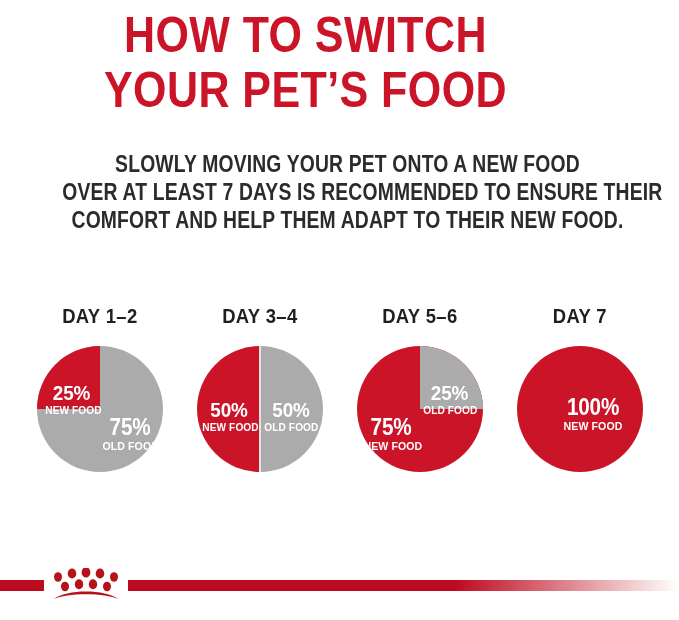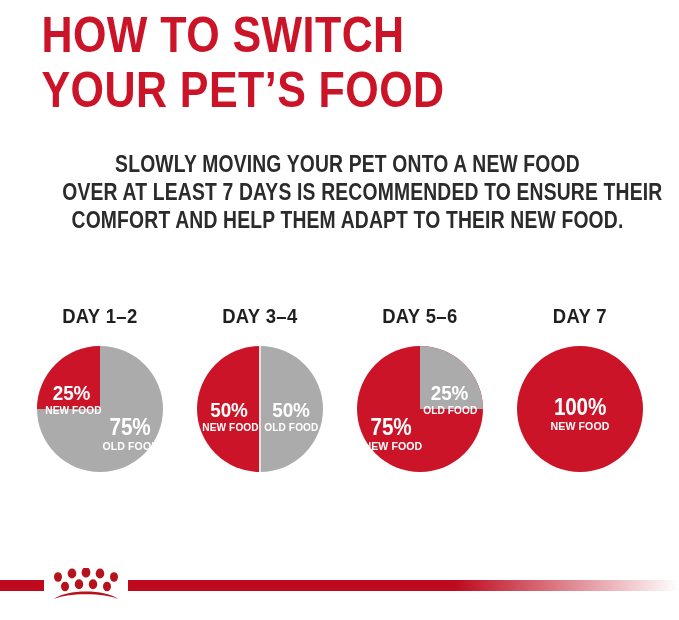--- a/index.html
+++ b/index.html
@@ -13,22 +13,23 @@
     position: relative;
     overflow: hidden;
     font-family: "Liberation Sans", sans-serif;
     -webkit-font-smoothing: antialiased;
   }
 
   
   .title-block {
     position: absolute;
     top: 8px;
-    left: 0;
+    left: 9px;
     width: 593px;
+    text-align: center;
   }
   .title-line {
     display: block;
     color: #CC1428;
     font-family: "Liberation Sans Narrow", "Liberation Sans", sans-serif;
     font-weight: bold;
     font-size: 50px;
     line-height: 55px;
     letter-spacing: 0.5px;
     transform: scaleX(0.86);
@@ -229,21 +230,21 @@
       <div class="seg-label big" style="left:4px; top:70px; width:60px;">
         <span class="pct">75%</span>
         <span class="food">NEW FOOD</span>
       </div>
     </div>
   </div>
 
   <div class="pie-col">
     <div class="day-label">DAY 7</div>
     <div class="pie pie-bg-red">
-      <div class="seg-label big" style="left:23px; top:50px; width:80px;">
+      <div class="seg-label big" style="left:36px; top:50px; width:80px;">
         <span class="pct">100%</span>
         <span class="food">NEW FOOD</span>
       </div>
     </div>
   </div>
 
 </div>
 
 <div class="footer">
   <div class="bar"></div>

